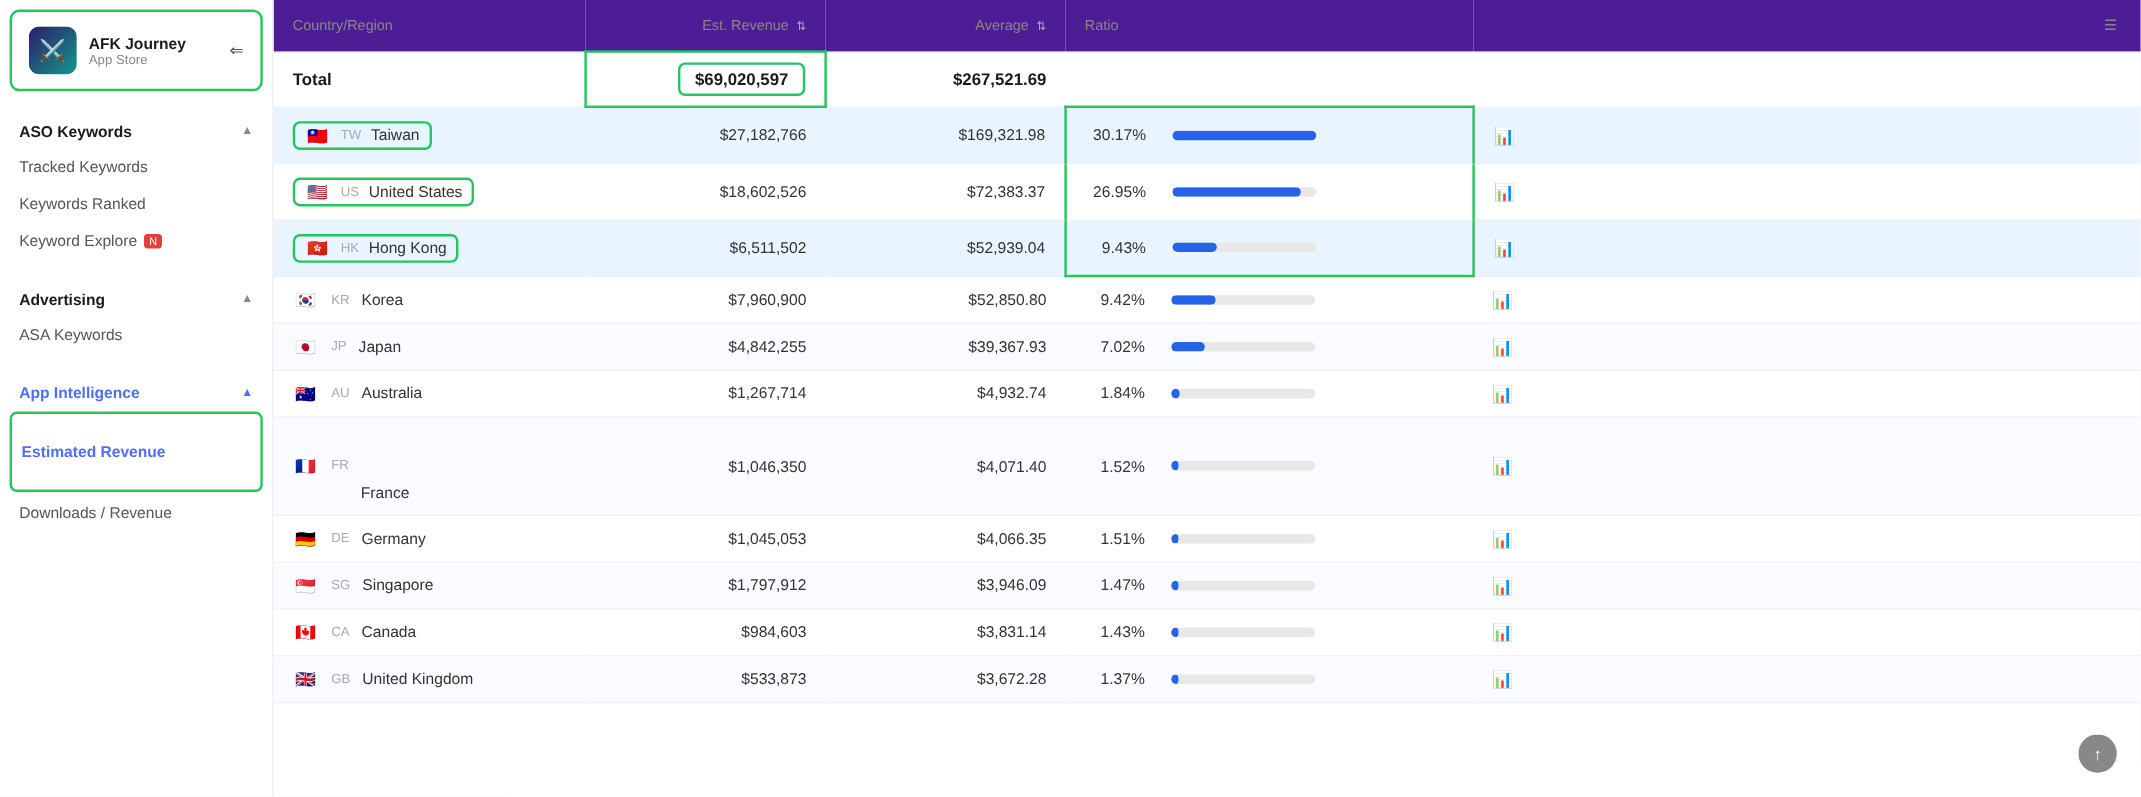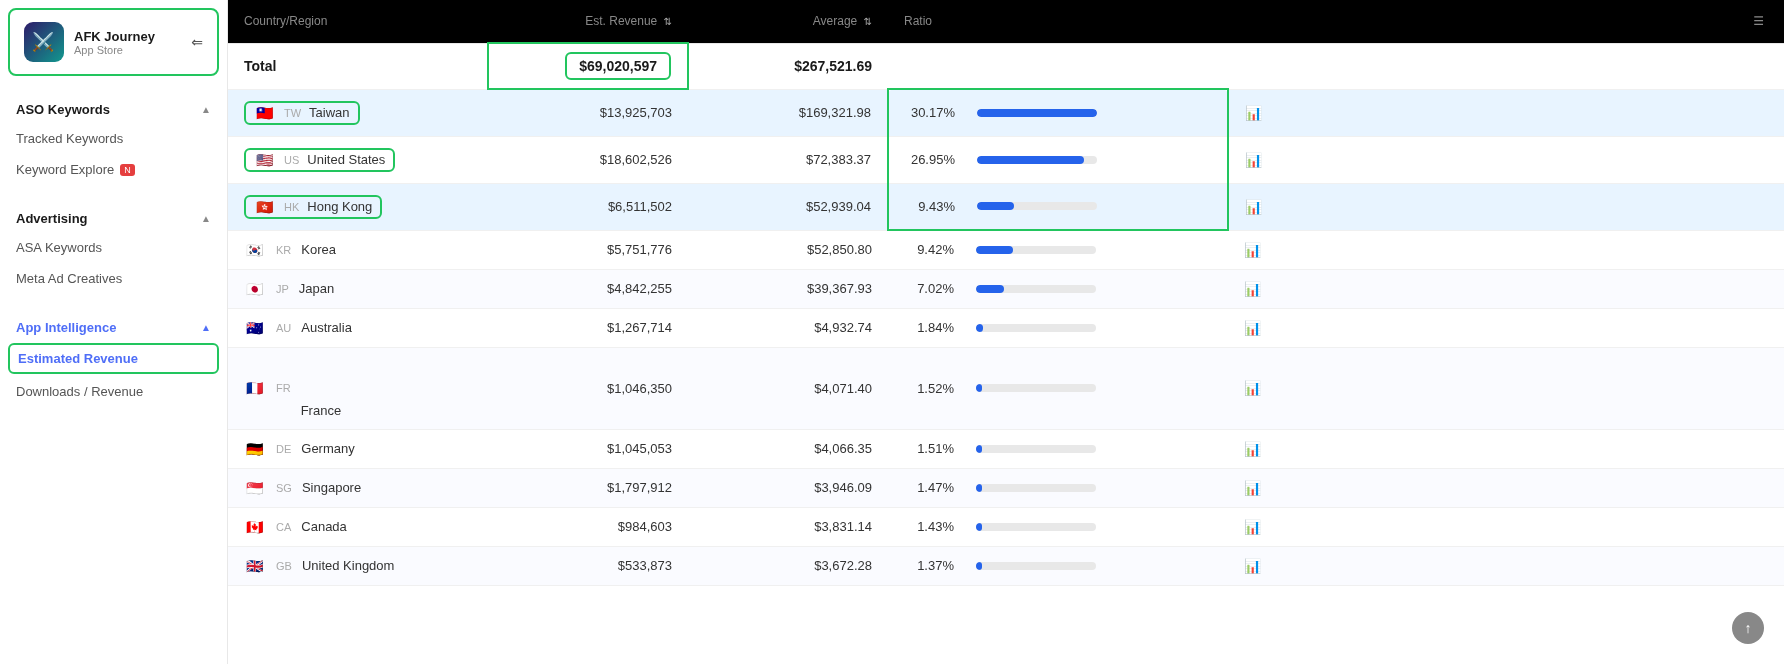--- a/index.html
+++ b/index.html
@@ -103,21 +103,21 @@
       height: 100%;
       overflow: hidden;
     }
 
     table {
       width: 100%;
       border-collapse: collapse;
     }
 
     thead tr {
-      background: #000000;
+      background: #4c1d95;
       border-bottom: 1px solid #e8e8e8;
     }
 
     thead th {
       padding: 14px 16px;
       font-size: 12px;
       font-weight: 500;
       color: #888;
       text-align: left;
     }
@@ -248,44 +248,44 @@
 
   <div class="nav-section">
     <div class="nav-section-title">
       <span>ASO Keywords</span>
       <span class="chevron">▲</span>
     </div>
     <div class="nav-item">
       <span>Tracked Keywords</span>
     </div>
     <div class="nav-item">
+      <span>Keywords Ranked</span>
+    </div>
+    <div class="nav-item">
       <span>Keyword Explore</span>
       <span class="nav-badge-n">N</span>
     </div>
   </div>
 
   <div class="nav-section">
     <div class="nav-section-title">
       <span>Advertising</span>
       <span class="chevron">▲</span>
     </div>
     <div class="nav-item">
       <span>ASA Keywords</span>
     </div>
-    <div class="nav-item">
-      <span>Meta Ad Creatives</span>
-    </div>
   </div>
 
   <div class="nav-section">
     <div class="nav-section-title">
       <span style="color:#4f6ef7;">App Intelligence</span>
       <span class="chevron" style="color:#4f6ef7;">▲</span>
     </div>
-    <div class="nav-item active" style="border:2.5px solid #22c55e; border-radius:6px; margin:2px 8px; padding:6px 8px; color:#4f6ef7; font-weight:600;">
+    <div class="nav-item active" style="border:2.5px solid #22c55e; border-radius:6px; margin:2px 8px; padding:24px 8px; color:#4f6ef7; font-weight:600;">
       <span>Estimated Revenue</span>
     </div>
     <div class="nav-item">
       <span>Downloads / Revenue</span>
     </div>
   </div>
 </div>
 
 <div class="main">
   <div class="table-wrapper" style="position:relative; flex:1; overflow:auto;">
@@ -324,21 +324,21 @@
         </tr>
 
         <tr style="background:#e8f4ff;">
           <td>
             <div class="country-cell" style="border:2.5px solid #22c55e; border-radius:6px; display:inline-flex; padding:2px 8px; gap:8px; align-items:center;">
               <span class="flag">🇹🇼</span>
               <span class="country-code">TW</span>
               <span style="font-size:13px;color:#333;">Taiwan</span>
             </div>
           </td>
-          <td class="revenue-cell">$13,925,703</td>
+          <td class="revenue-cell">$27,182,766</td>
           <td class="average-cell">$169,321.98</td>
           <td style="border-top:2.5px solid #22c55e; border-left:2.5px solid #22c55e; border-right:2.5px solid #22c55e; border-radius:6px 6px 0 0;">
             <div class="ratio-row-cell">
               <span class="ratio-value">30.17%</span>
               <div class="bar-container">
                 <div class="bar-fill" style="width:100%;"></div>
               </div>
             </div>
           </td>
           <td><span class="chart-icon">📊</span></td>
@@ -387,21 +387,21 @@
         </tr>
 
         <tr>
           <td>
             <div class="country-cell">
               <span class="flag">🇰🇷</span>
               <span class="country-code">KR</span>
               <span style="font-size:13px;color:#333;">Korea</span>
             </div>
           </td>
-          <td class="revenue-cell">$5,751,776</td>
+          <td class="revenue-cell">$7,960,900</td>
           <td class="average-cell">$52,850.80</td>
           <td>
             <div class="ratio-row-cell">
               <span class="ratio-value">9.42%</span>
               <div class="bar-container">
                 <div class="bar-fill" style="width:31%;"></div>
               </div>
             </div>
           </td>
           <td><span class="chart-icon">📊</span></td>

